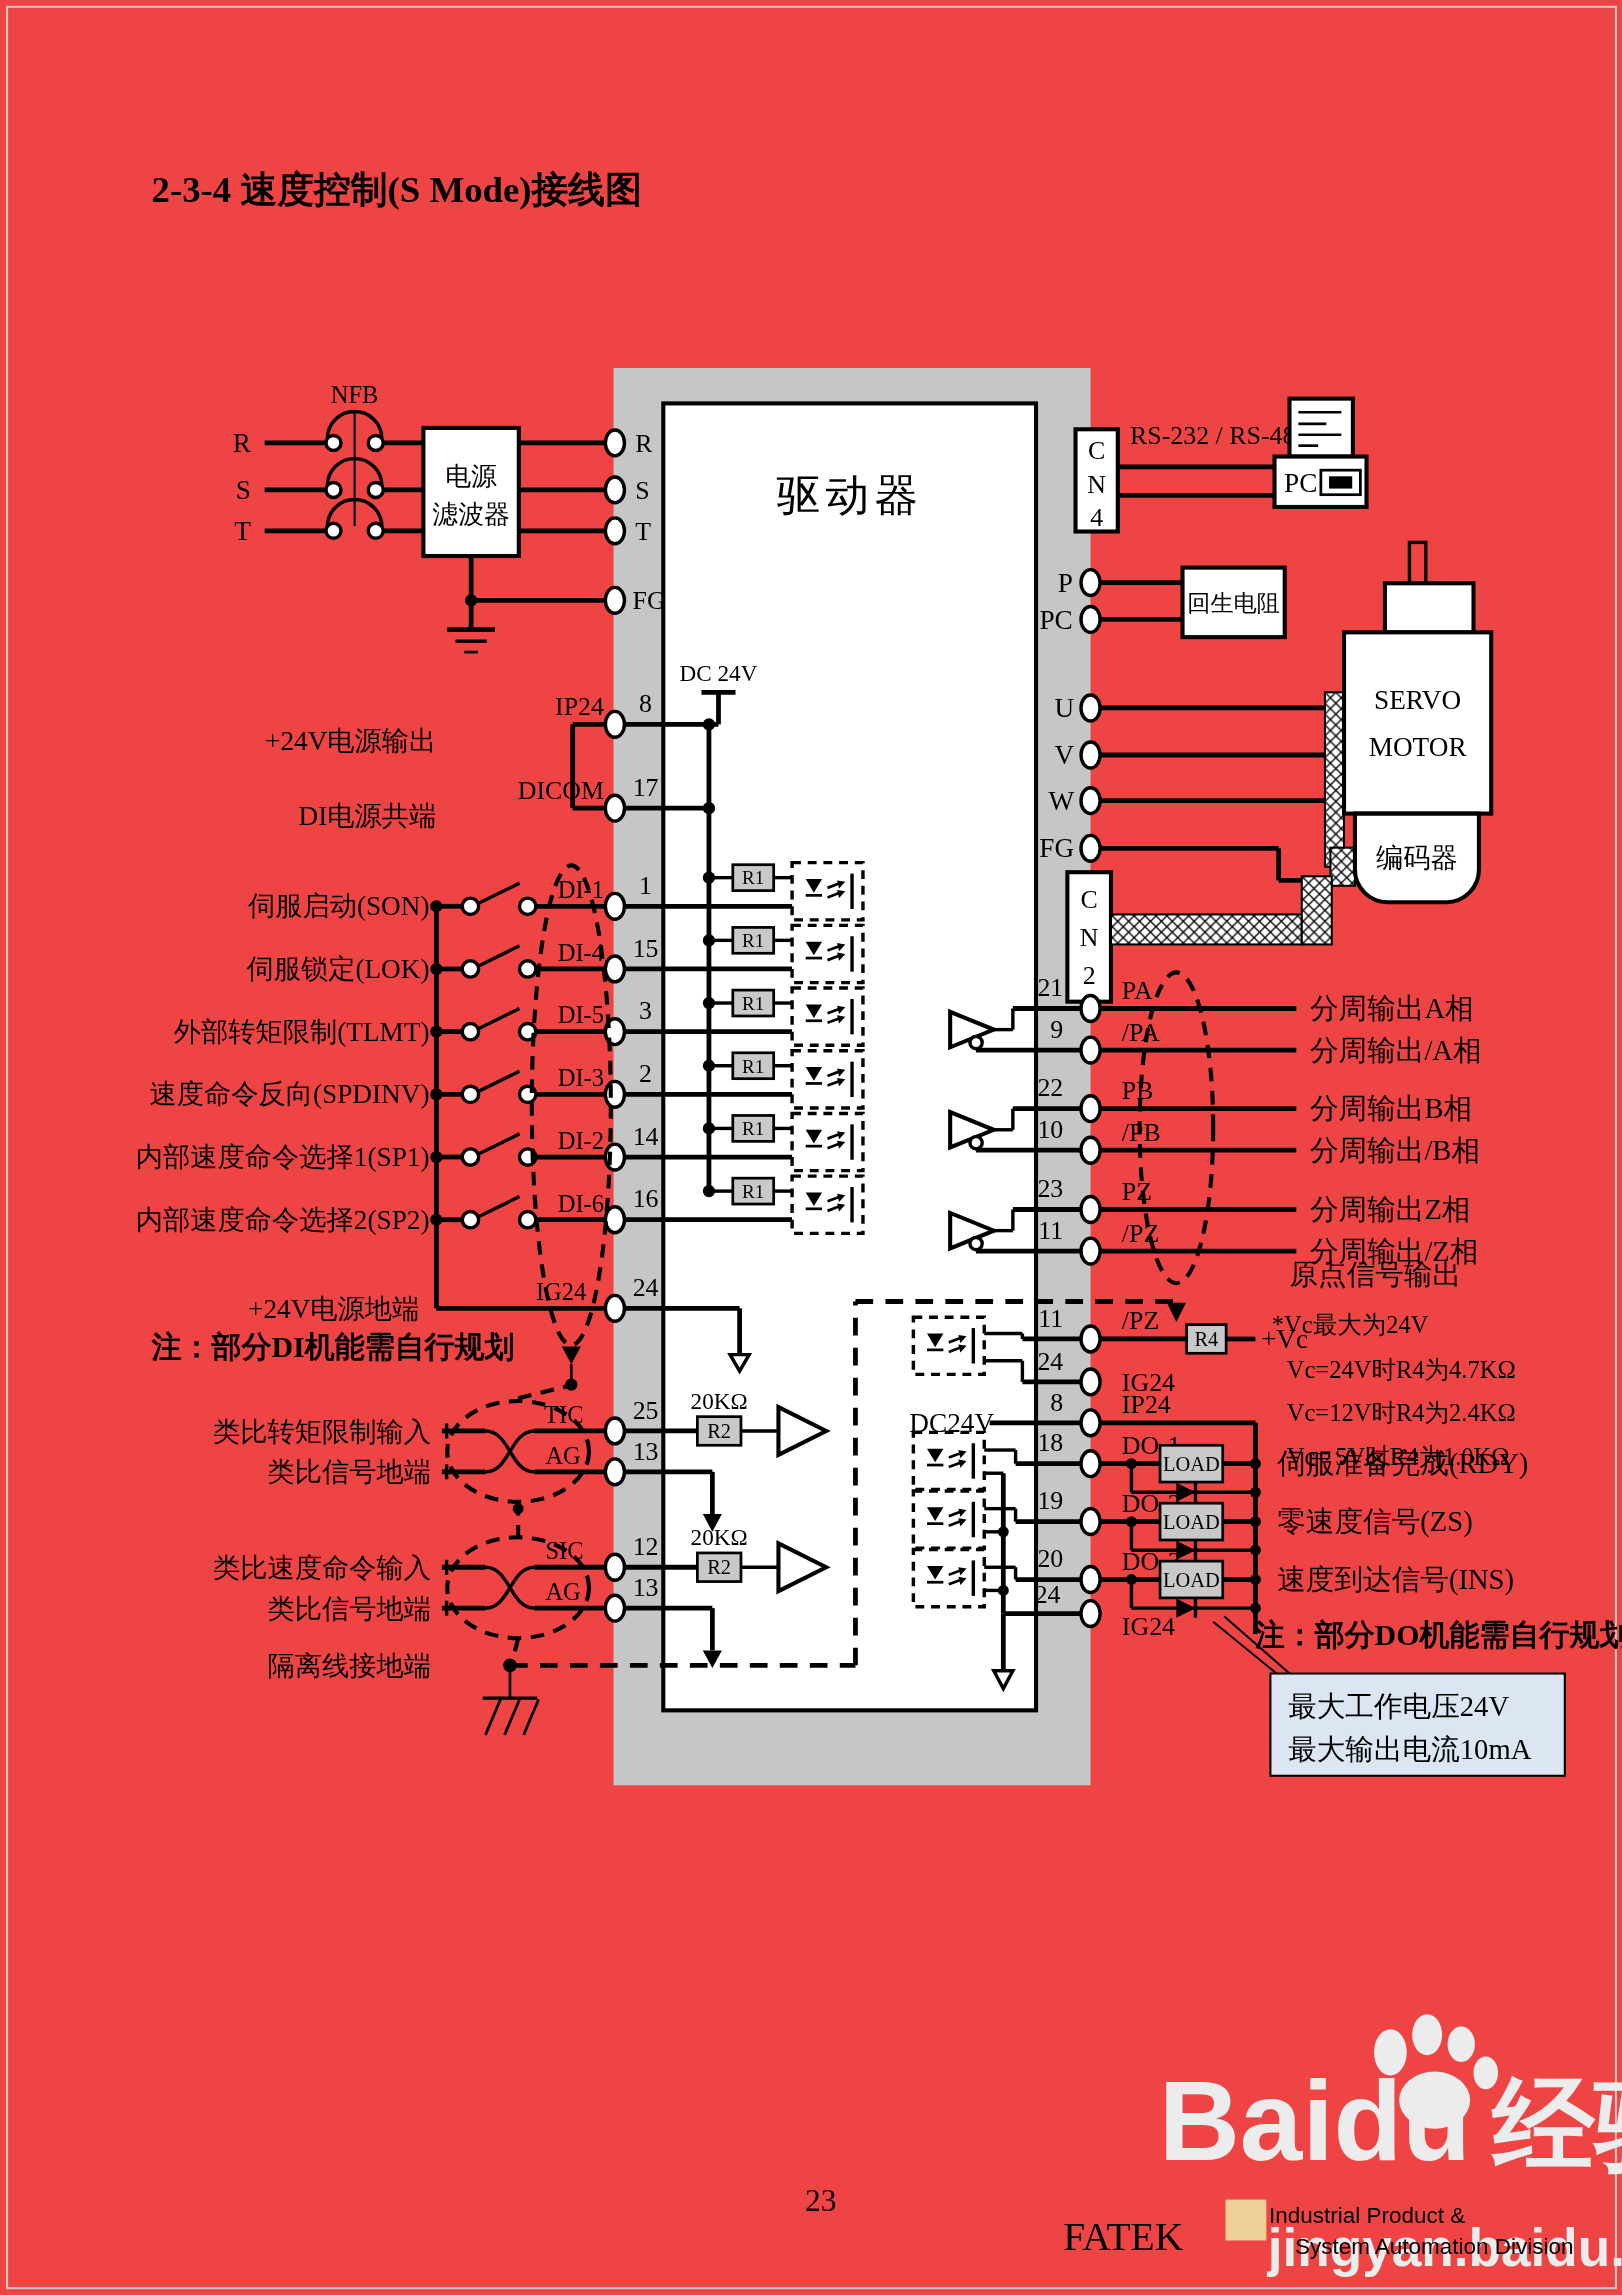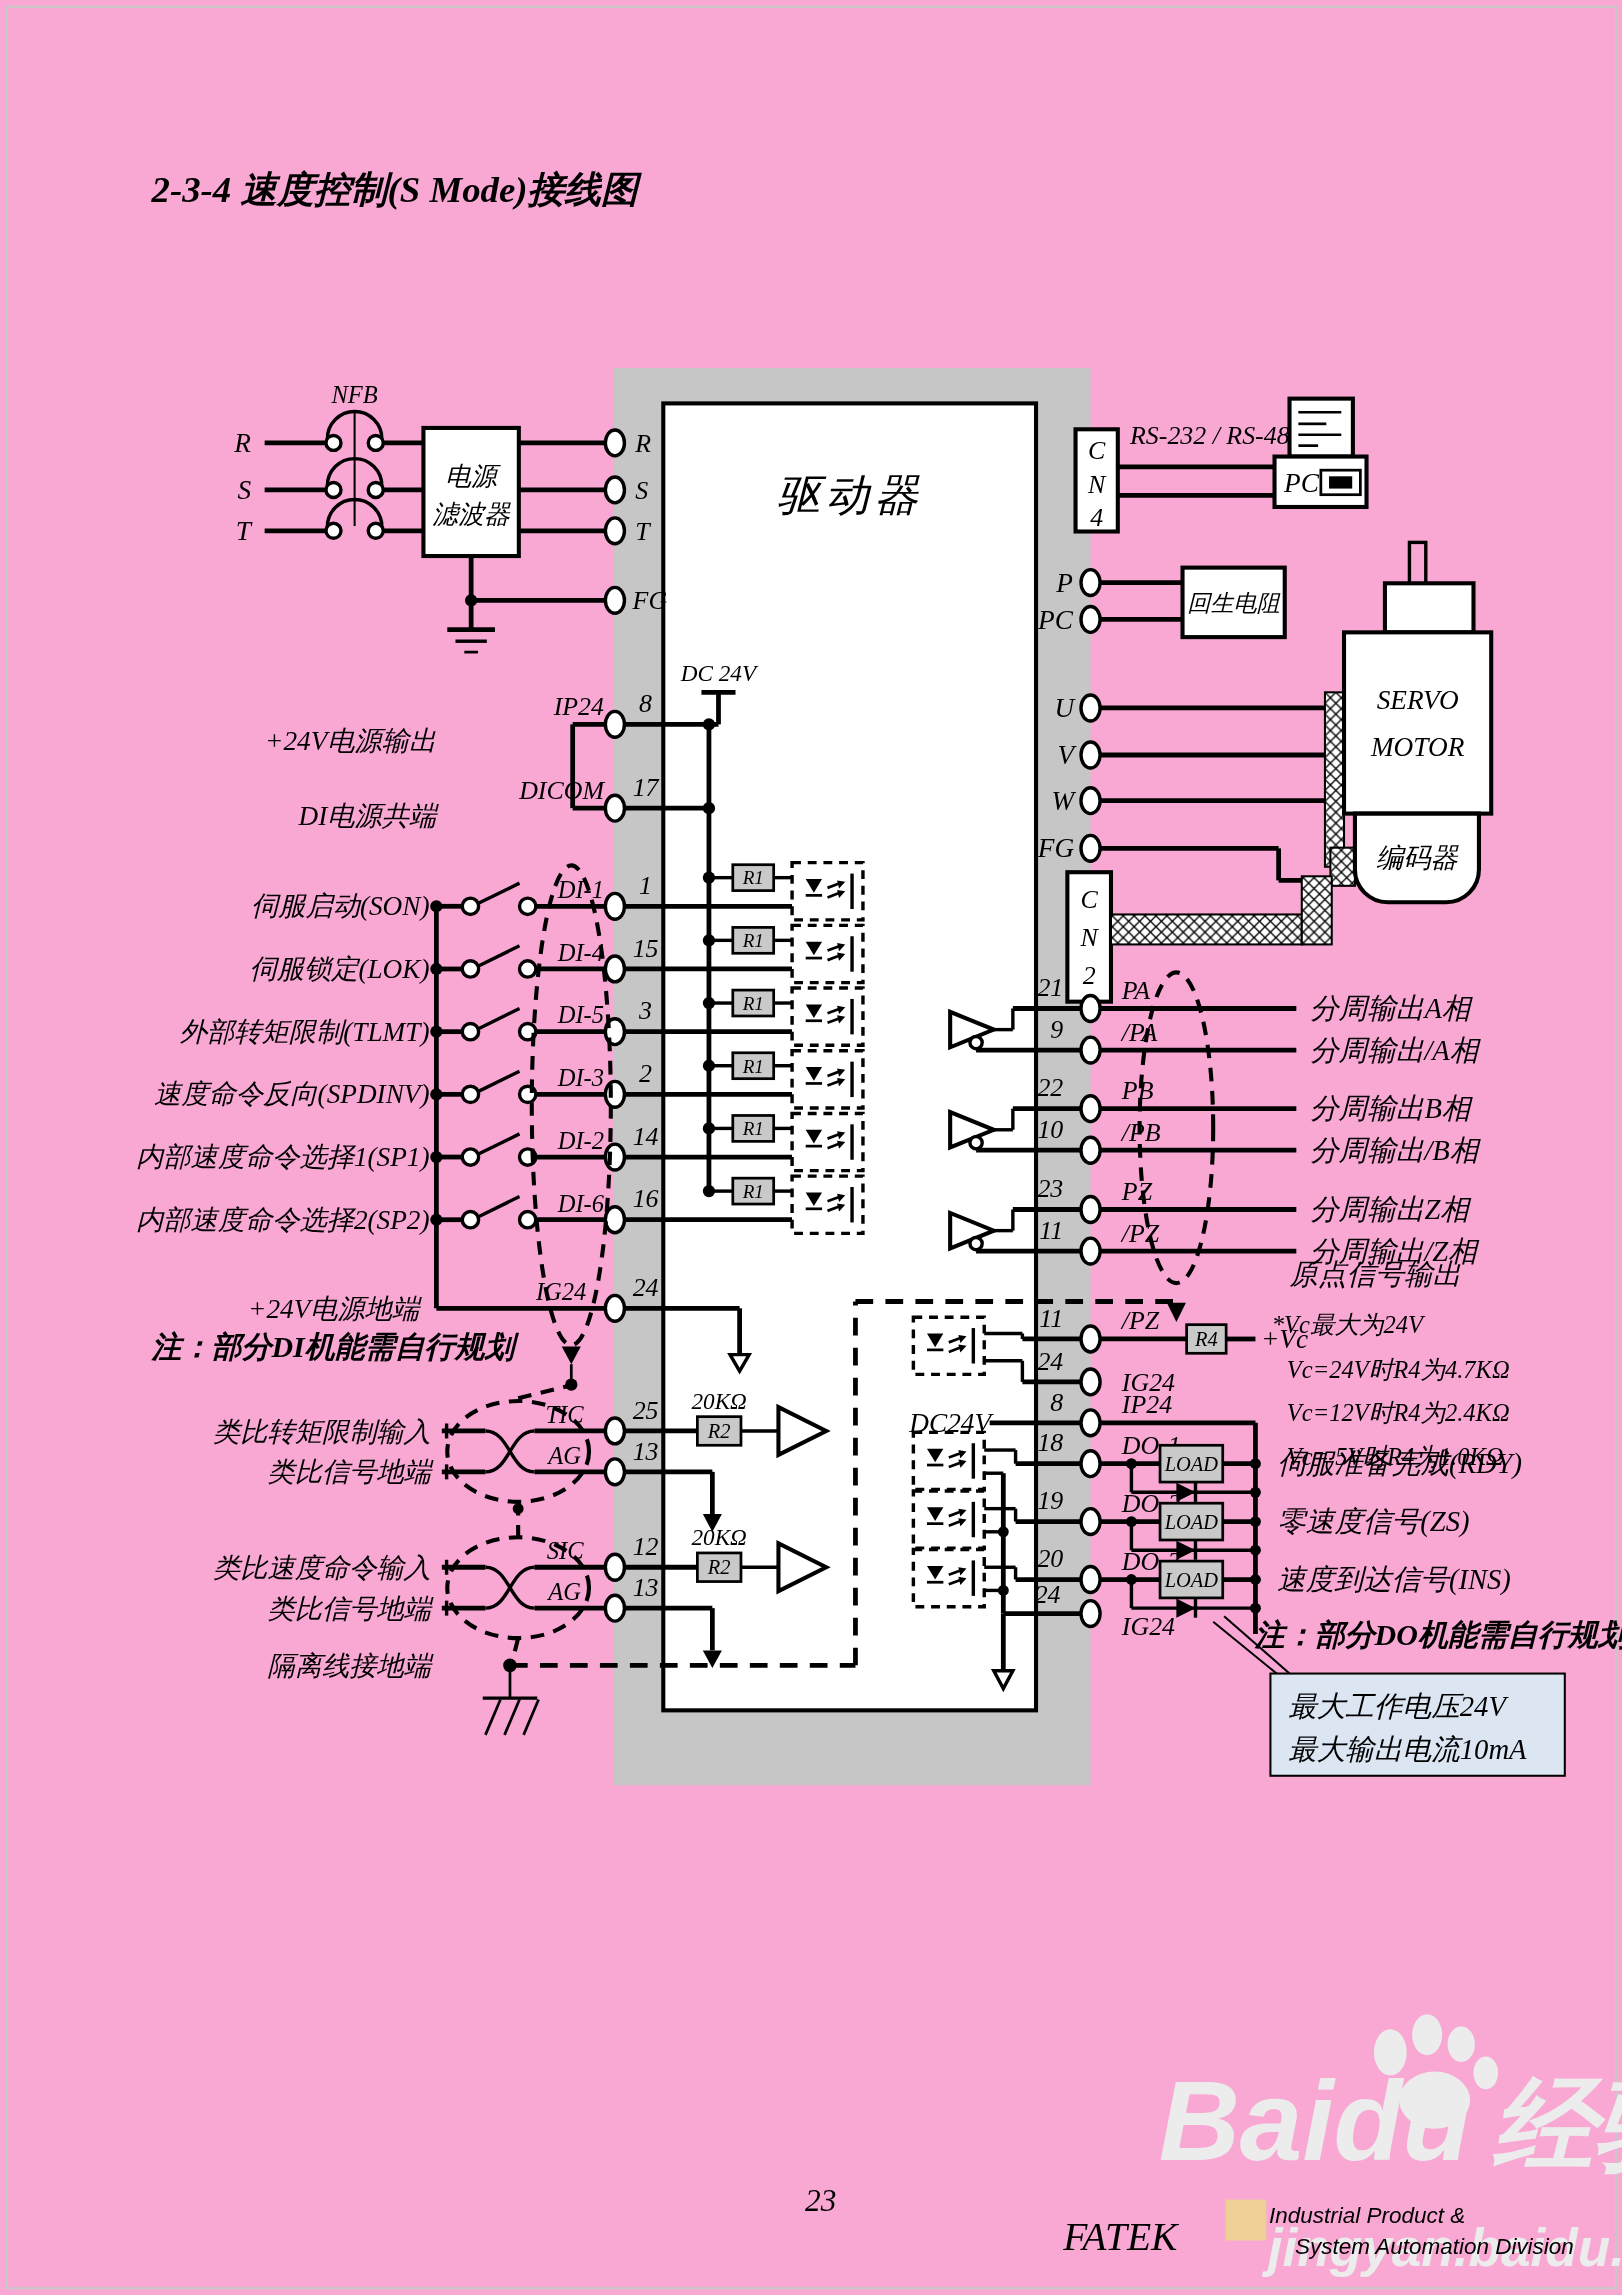--- a/index.html
+++ b/index.html
@@ -1,16 +1,16 @@
 <!DOCTYPE html>
 <html style="font-size:11px"><head>
 <meta charset="utf-8">
 <style>
   html,body{margin:0;padding:0;background:#fff;}
-  #page{position:relative;width:1623px;height:2295px;background:#f9a8d4;overflow:hidden;font-style:italic;}
+  #page{position:relative;width:1623px;height:2295px;background:#ef4444;overflow:hidden;}
   svg{display:block;}
   text{font-family:"Liberation Serif","DejaVu Serif",serif;fill:#000;}
   .w{stroke:#000;stroke-width:7;fill:none;}
   .w5{stroke:#000;stroke-width:5;fill:none;}
   .w4{stroke:#000;stroke-width:4;fill:none;}
   .thin{stroke:#000;stroke-width:3;fill:none;}
   .dash{stroke:#000;stroke-width:6;fill:none;stroke-dasharray:20 14;}
   .dash2{stroke:#000;stroke-width:7;fill:none;stroke-dasharray:26 18;}
   .pin{fill:#fff;stroke:#000;stroke-width:5;}
   .box{fill:#fff;stroke:#000;stroke-width:6;}

